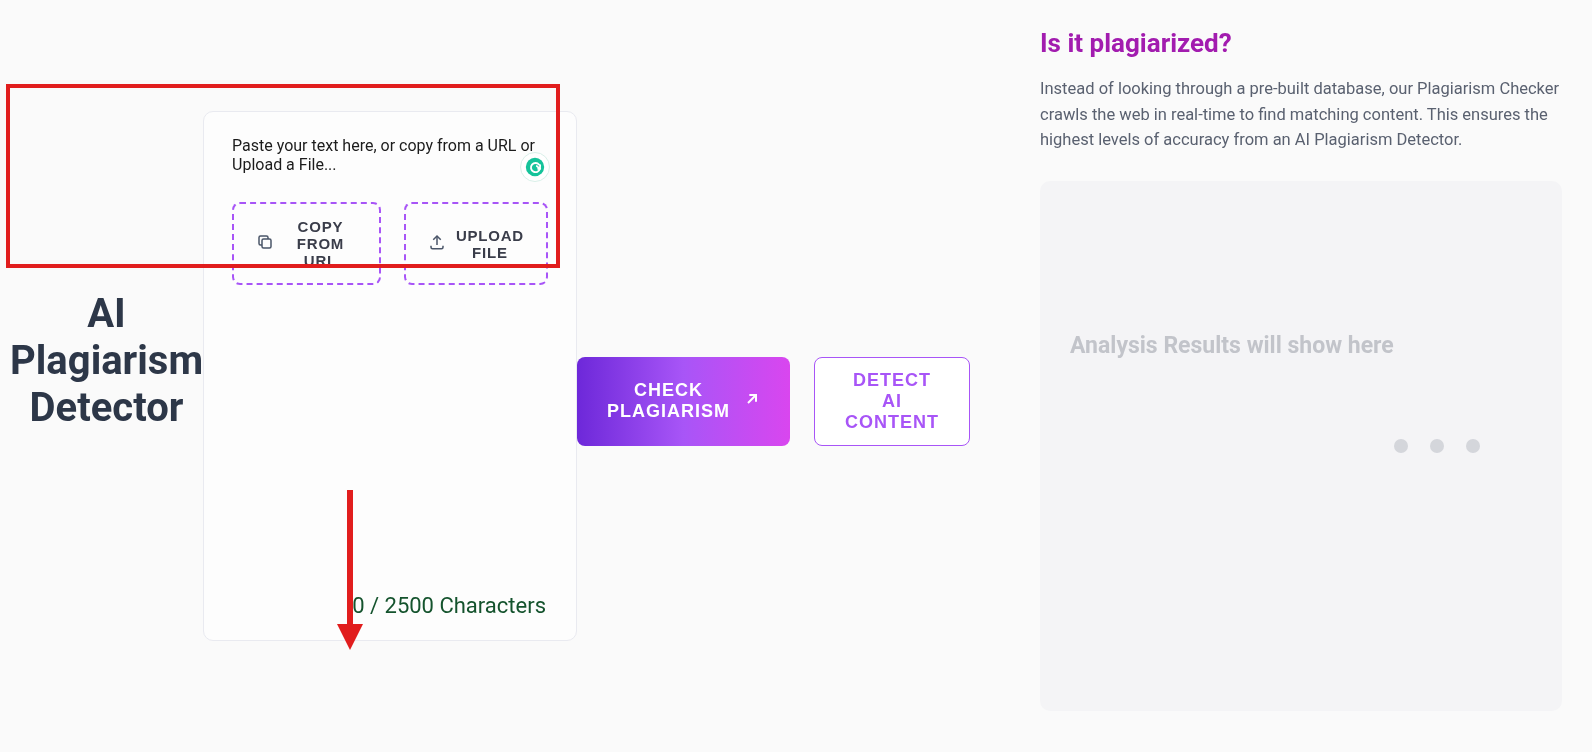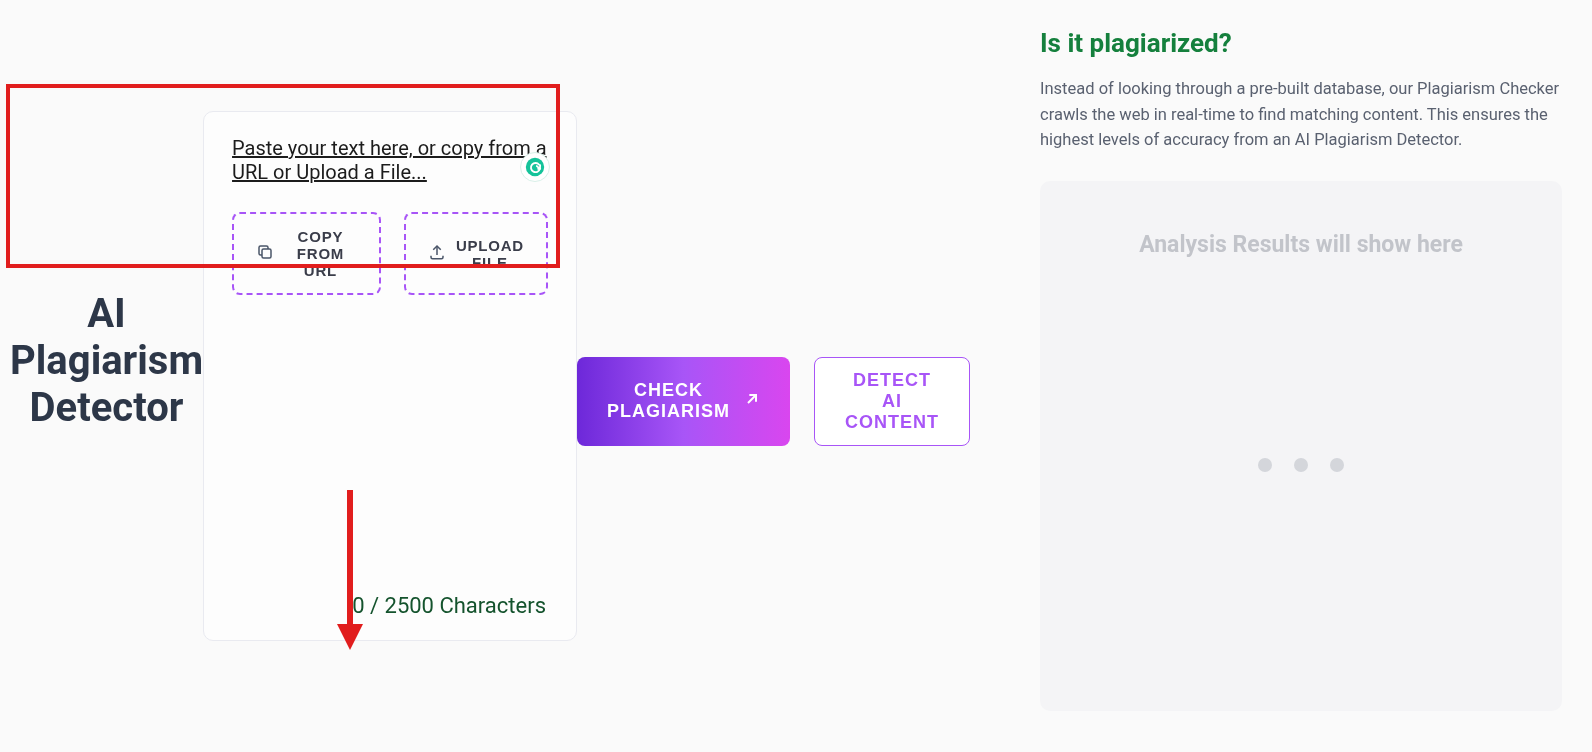--- a/index.html
+++ b/index.html
@@ -40,24 +40,23 @@
     background: #fdfdfd;
     border: 1px solid #e9eaf0;
     border-radius: 10px;
     position: relative;
     height: 530px;
     padding: 24px 28px 20px 28px;
     display: flex;
     flex-direction: column;
   }
   .placeholder-row {
-    font-size: 20px;
+    font-size: 16px;
     color: #1c1c1c;
     margin-bottom: 28px;
-    text-decoration: underline;
   }
   .action-row {
     display: flex;
     gap: 23px;
   }
   .dashed-btn {
     display: inline-flex;
     align-items: center;
     gap: 10px;
     border: 2px dashed #a855f7;
@@ -139,37 +138,37 @@
     background: #fff;
     color: #a855f7;
     font-weight: 700;
     font-size: 18px;
     letter-spacing: 1px;
     cursor: pointer;
   }
   .right-title {
     font-size: 26px;
     font-weight: 700;
-    color: #15803d;
+    color: #a21caf;
     margin-bottom: 18px;
   }
   .right-desc {
     font-size: 16.5px;
     line-height: 1.55;
     color: #5a6170;
     margin-bottom: 28px;
     margin-top: 12px;
   }
   .results-card {
     background: #f4f4f6;
     border-radius: 10px;
     height: 530px;
     padding: 50px 30px;
     display: flex;
-    flex-direction: column;
+    flex-direction: row;
     align-items: center;
   }
   .results-placeholder {
     font-size: 23px;
     font-weight: 700;
     color: #c2c4ca;
     margin-bottom: 200px;
   }
   .dots {
     display: flex;

